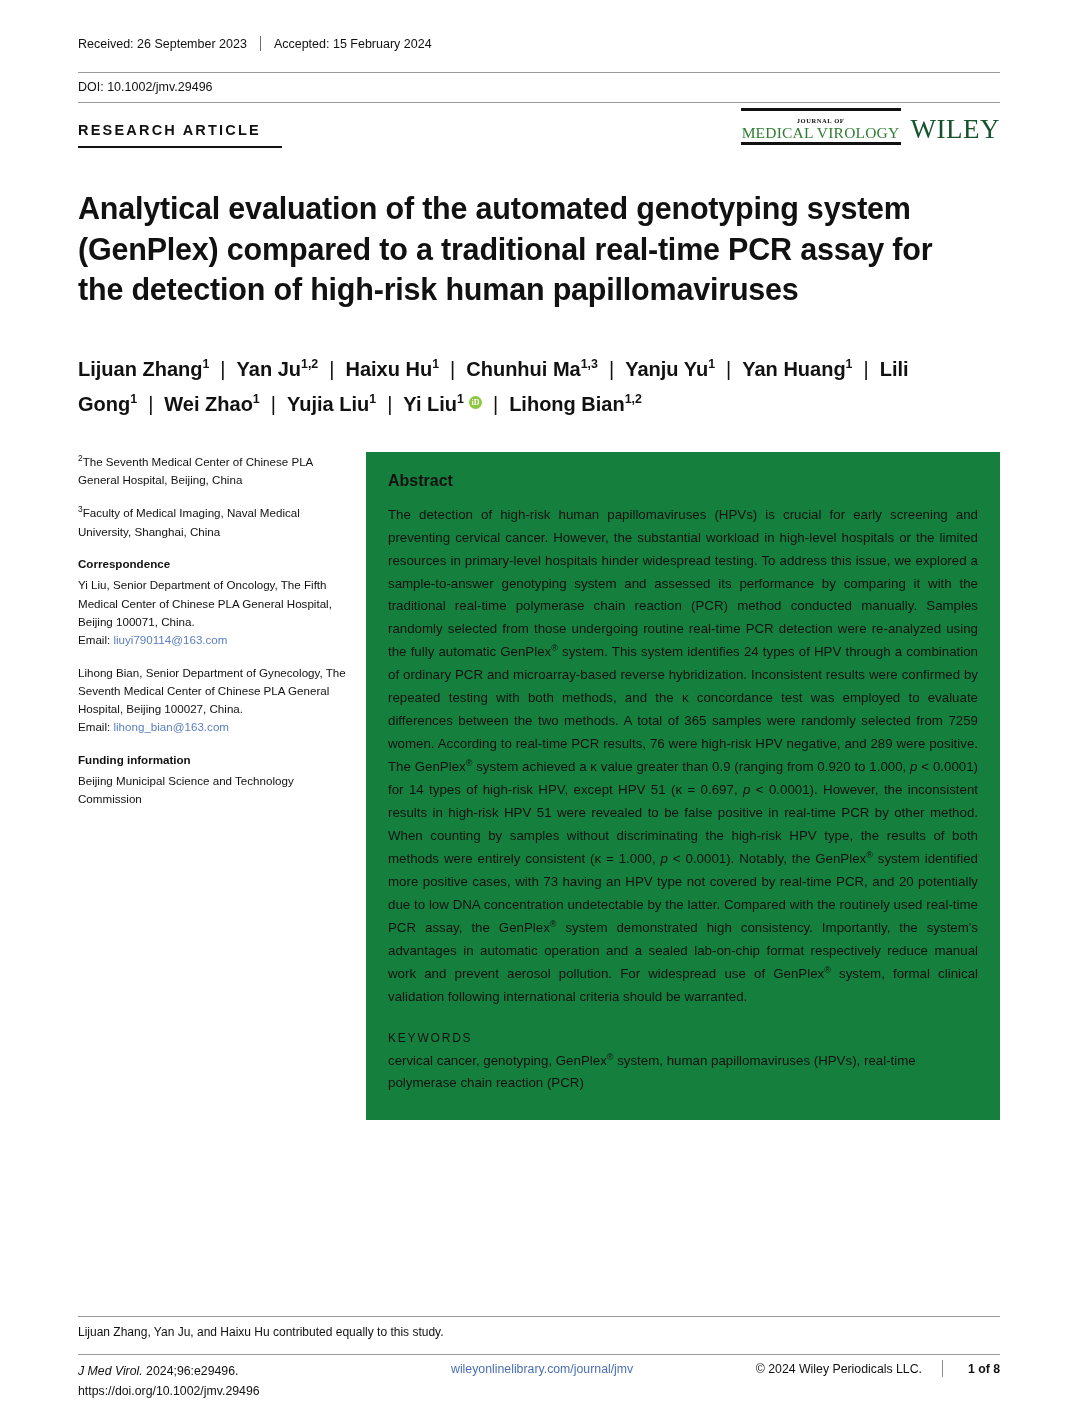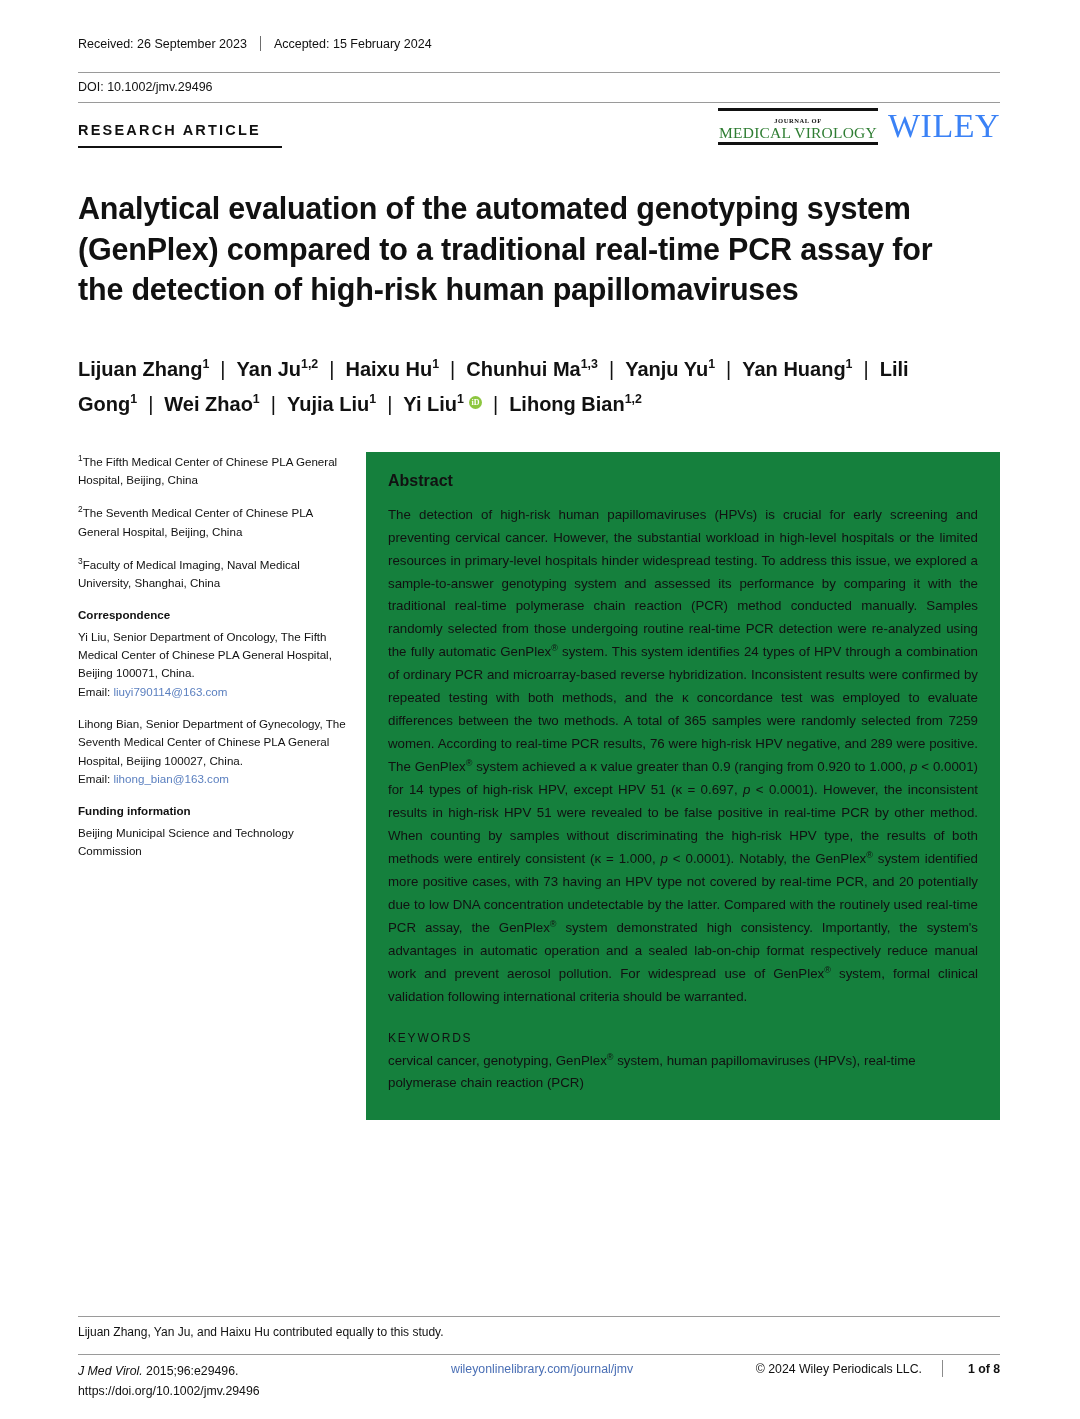--- a/index.html
+++ b/index.html
@@ -103,22 +103,22 @@
   }
   .jmv-logo .big {
     font-size: 15.5px;
     font-weight: 400;
     color: #2e7d32;
     font-family: "Liberation Serif", serif;
     letter-spacing: 0.2px;
   }
   .wiley {
     font-family: "Liberation Serif", serif;
-    font-size: 34px;
-    color: #3b82f6;
+    font-size: 27px;
+    color: #14532d;
     letter-spacing: 0.5px;
     line-height: 1;
     padding-bottom: 2px;
   }
 
   
   .title {
     position: absolute;
     left: 78px; top: 188px;
     width: 900px;
@@ -307,21 +307,20 @@
     </div>
     <div class="wiley">WILEY</div>
   </div>
 
   <div class="title">Analytical evaluation of the automated genotyping system (GenPlex) compared to a traditional real-time PCR assay for the detection of high-risk human papillomaviruses</div>
 
   <div class="authors" id="authors"><span>Lijuan Zhang<sup>1</sup></span><span class="sep">|</span><span>Yan Ju<sup>1,2</sup></span><span class="sep">|</span><span>Haixu Hu<sup>1</sup></span><span class="sep">|</span><span>Chunhui Ma<sup>1,3</sup></span><span class="sep">|</span><span>Yanju Yu<sup>1</sup></span><span class="sep">|</span><span>Yan Huang<sup>1</sup></span><span class="sep">|</span><span>Lili Gong<sup>1</sup></span><span class="sep">|</span><span>Wei Zhao<sup>1</sup></span><span class="sep">|</span><span>Yujia Liu<sup>1</sup></span><span class="sep">|</span><span>Yi Liu<sup>1</sup></span><span class="orcid"></span><span class="sep">|</span><span>Lihong Bian<sup>1,2</sup></span></div>
 
   <div class="leftcol">
     <div id="affils">
-        <p><sup>1</sup>The Fifth Medical Center of Chinese PLA General Hospital, Beijing, China</p>
         <p><sup>2</sup>The Seventh Medical Center of Chinese PLA General Hospital, Beijing, China</p>
         <p><sup>3</sup>Faculty of Medical Imaging, Naval Medical University, Shanghai, China</p>
       </div>
 
     <div class="blk">
       <div class="hd">Correspondence</div>
       <div id="corr-entries">
           <p>Yi Liu, Senior Department of Oncology, The Fifth Medical Center of Chinese PLA General Hospital, Beijing 100071, China.<br>Email: <span class="link">liuyi790114@163.com</span></p>
           <p>Lihong Bian, Senior Department of Gynecology, The Seventh Medical Center of Chinese PLA General Hospital, Beijing 100027, China.<br>Email: <span class="link">lihong_bian@163.com</span></p>
         </div>
@@ -339,21 +338,21 @@
     <div class="kw-head">KEYWORDS</div>
     <div class="kw-body" id="kw-body">cervical cancer, genotyping, GenPlex<sup>®</sup> system, human papillomaviruses (HPVs), real-time polymerase chain reaction (PCR)</div>
   </div>
 
   <div class="hrule-foot"></div>
   <div class="equal-note">Lijuan Zhang, Yan Ju, and Haixu Hu contributed equally to this study.</div>
   <div class="hrule-foot2"></div>
 
   <div class="footer">
     <div class="f-left">
-      <div><em>J Med Virol.</em><span> 2015;96:e29496.</span></div>
+      <div><em>J Med Virol.</em><span> 2024;96:e29496.</span></div>
       <div>https://doi.org/10.1002/jmv.29496</div>
     </div>
     <div class="f-mid">wileyonlinelibrary.com/journal/jmv</div>
     <div class="f-right">© 2024 Wiley Periodicals LLC.</div>
     <div class="vbar"></div>
     <div class="f-page">1 of 8</div>
   </div>
 
 </div>
 

